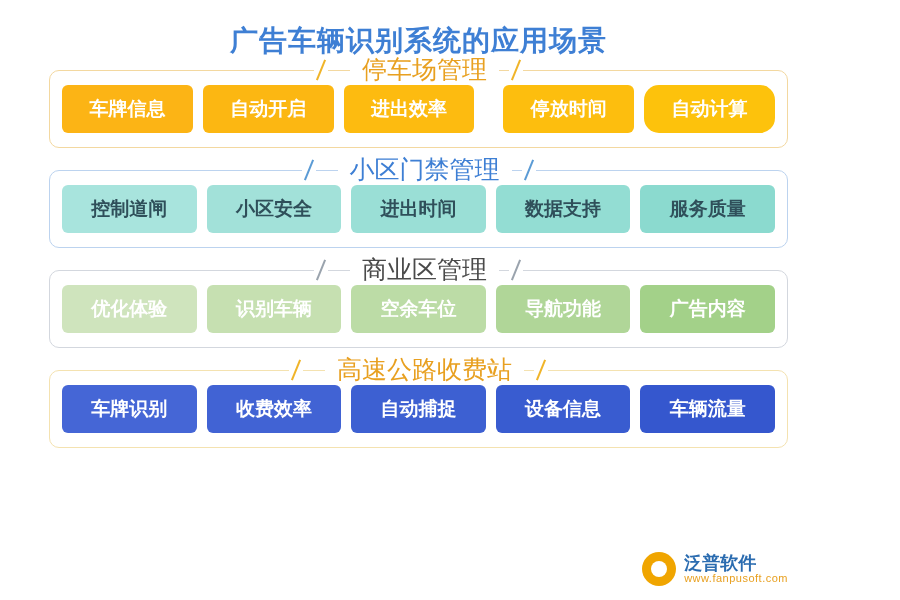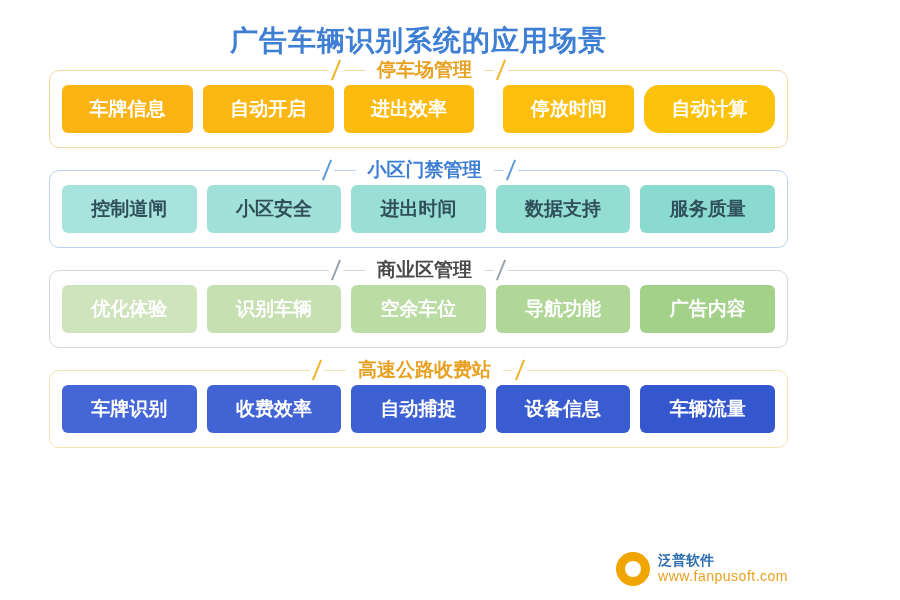--- a/index.html
+++ b/index.html
@@ -54,22 +54,22 @@
     right: 0;
     display: flex;
     align-items: center;
     justify-content: center;
     gap: 10px;
     pointer-events: none;
   }
   .sec-title {
     background: #ffffff;
     padding: 0 12px;
-    font-size: 19px;
-    font-weight: bold;
+    font-size: 25px;
+    font-weight: normal;
     font-family: "Liberation Serif", serif;
     line-height: 26px;
     margin-left: 12px;
   }
   .s1 .sec-title { color: #e8a020; }
   .s2 .sec-title { color: #3e7fd4; }
   .s3 .sec-title { color: #4a4a4a; }
   .s4 .sec-title { color: #e8a020; }
 
   .slash {
@@ -167,27 +167,27 @@
     top: 9px;
     width: 16px;
     height: 16px;
     border-radius: 50%;
     background: #ffffff;
   }
   .logo-text {
     line-height: 1.05;
   }
   .logo-name {
-    font-size: 14px;
+    font-size: 18px;
     font-weight: bold;
     color: #2b6cb0;
     font-family: "Liberation Serif", serif;
   }
   .logo-url {
-    font-size: 14px;
+    font-size: 11px;
     color: #e8a020;
     letter-spacing: 0.5px;
   }
 </style>
 </head>
 <body>
 
 <div class="page">
 
   <h1 class="title">广告车辆识别系统的应用场景</h1>

